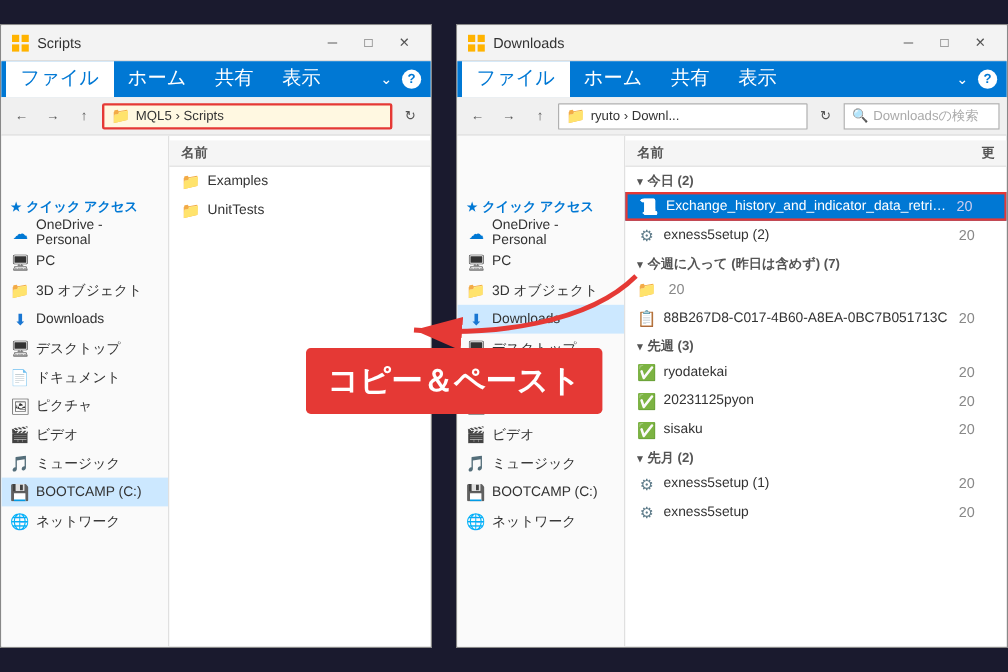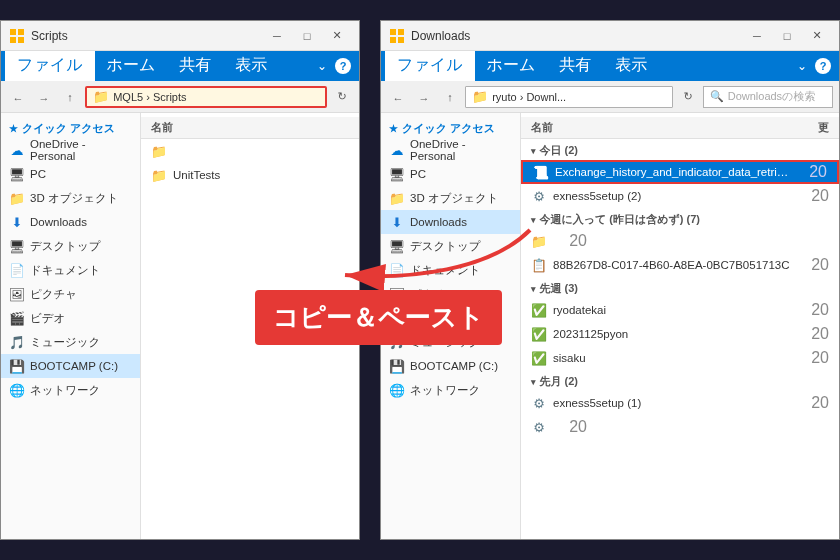--- a/index.html
+++ b/index.html
@@ -201,20 +201,21 @@
     }
 
     .sidebar-header {
       padding: 4px 8px 2px 8px;
       font-size: 11px;
       color: #0078d4;
       font-weight: 600;
       display: flex;
       align-items: center;
       cursor: pointer;
+      margin-top: 44px;
     }
 
     .sidebar-header::before {
       content: '★';
       margin-right: 4px;
       font-size: 10px;
     }
 
     
     .file-list {
@@ -278,25 +279,25 @@
     }
 
     .file-item-name {
       flex: 1;
       overflow: hidden;
       text-overflow: ellipsis;
       white-space: nowrap;
     }
 
     .file-item-date {
-      font-size: 16px;
+      font-size: 12px;
       color: #888;
       margin-left: 4px;
       width: 30px;
-      text-align: right;
+      text-align: left;
     }
 
     .file-item.highlighted .file-item-date { color: #cce; }
 
     
     .overlay {
       position: absolute;
       top: 0; left: 0;
       width: 840px;
       height: 560px;
@@ -441,20 +442,21 @@
           <span>ネットワーク</span>
         </div>
       </div>
 
       <div class="file-list">
         <div class="file-list-header">
           <span>名前</span>
         </div>
         <div class="file-item">
           <div class="file-item-icon folder-icon-gold">📁</div>
+          <span class="file-item-name">Examples</span>
         </div>
         <div class="file-item">
           <div class="file-item-icon folder-icon-gold">📁</div>
           <span class="file-item-name">UnitTests</span>
         </div>
       </div>
     </div>
   </div>
 
   <div class="explorer-window window-right">
@@ -599,20 +601,21 @@
         </div>
 
         <div class="section-label">先月 (2)</div>
         <div class="file-item">
           <div class="file-item-icon" style="color:#607d8b;">⚙</div>
           <span class="file-item-name">exness5setup (1)</span>
           <span class="file-item-date">20</span>
         </div>
         <div class="file-item">
           <div class="file-item-icon" style="color:#607d8b;">⚙</div>
+          <span class="file-item-name">exness5setup</span>
           <span class="file-item-date">20</span>
         </div>
       </div>
     </div>
   </div>
 
   <div class="overlay">
 
     <svg width="840" height="560" style="position:absolute;top:0;left:0;pointer-events:none;">
 

